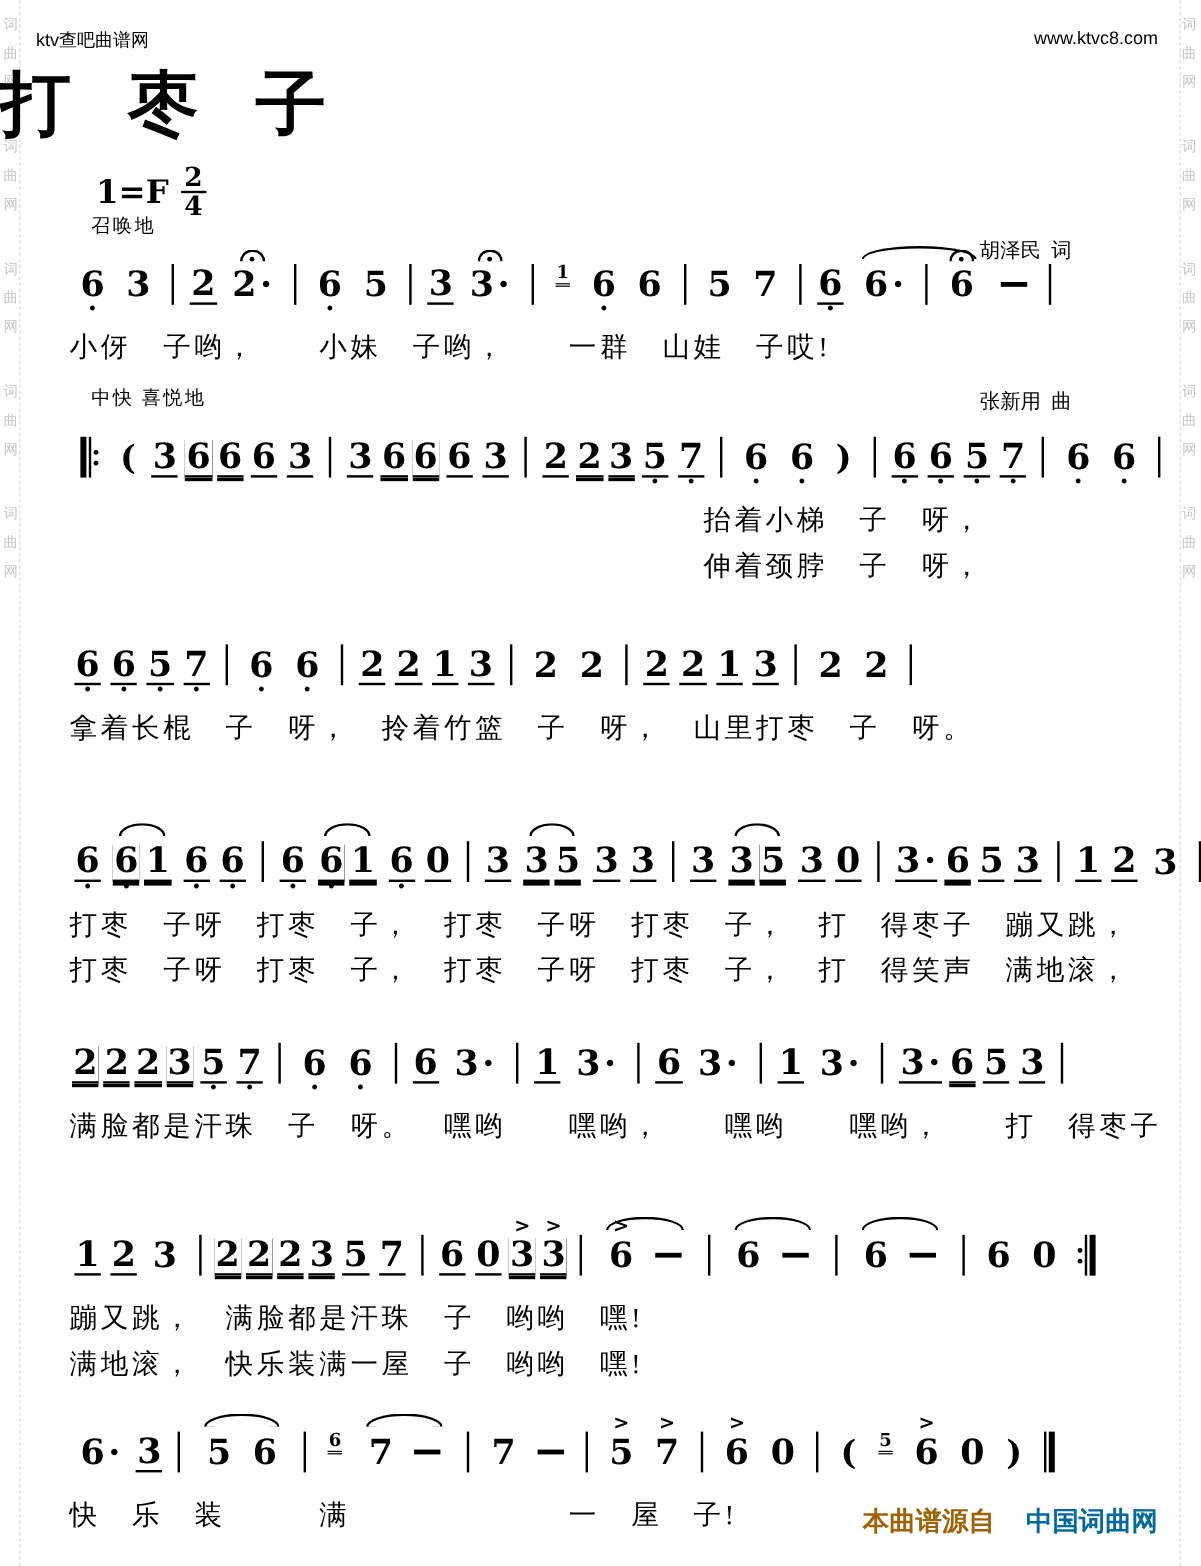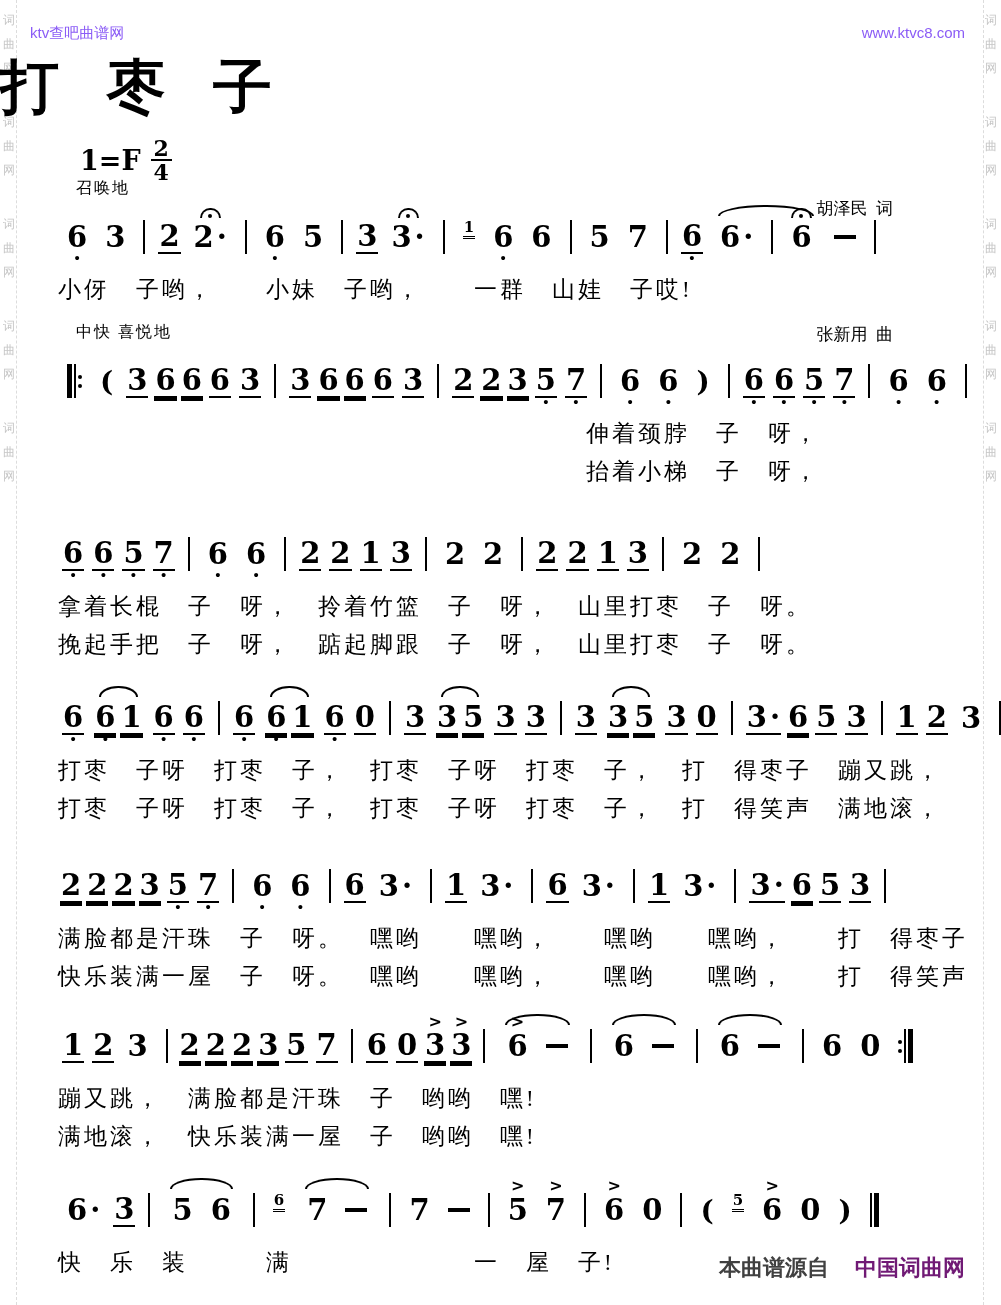--- a/index.html
+++ b/index.html
@@ -8,21 +8,21 @@
     font-family:"Liberation Serif",serif;color:#000;overflow:hidden;
   }
   
   .wm{position:absolute;top:0;bottom:0;width:14px;color:#c6c6c6;
       font-size:12px;text-align:center;padding-top:8px;line-height:24px;}
   .wm.left{left:2px;border-right:1px dashed #dcdcdc;}
   .wm.right{right:3px;border-left:1px dashed #dcdcdc;}
   .wm div{height:24px;}
   .wm div:nth-child(3n){margin-bottom:30px;}
   
-  .site-link{position:absolute;top:24px;font-size:15px;color:#8b5cf6;
+  .site-link{position:absolute;top:24px;font-size:15px;color:#000000;
              font-family:"Liberation Sans",sans-serif;}
   .site-left{left:30px;}
   .site-right{right:36px;}
   .title{position:absolute;top:48px;left:0;width:100%;text-align:left;
          font-size:59px;font-weight:bold;letter-spacing:6px;white-space:pre;}
   .credits{position:absolute;top:104px;right:108px;font-size:17px;line-height:42px;
            text-align:left;white-space:pre;}
   .keysig{position:absolute;top:126px;left:80px;font-size:27px;font-weight:bold;
           display:flex;align-items:center;gap:10px;font-family:"DejaVu Serif",serif;margin-top:11px;}
   .frac{display:inline-flex;flex-direction:column;align-items:center;
@@ -64,22 +64,22 @@
   .slurgrp::before{content:"";position:absolute;top:2px;left:7px;right:7px;height:9px;
         border:2px solid #000;border-bottom:none;
         border-radius:50% 50% 0 0 / 100% 100% 0 0;}
   .paren .nw{font-size:28px;font-weight:bold;}
   
   .lyric{font-size:23px;letter-spacing:3px;margin-top:7px;white-space:pre;}
   .lyrics-indent .lyric{padding-left:528px;}
   
   .footer{position:absolute;bottom:22px;right:36px;font-size:22px;font-weight:bold;
           font-family:"Liberation Sans",sans-serif;}
-  .footer .src{color:#404040;margin-right:26px;}
-  .footer .site{color:#701a75;}
+  .footer .src{color:#a16207;margin-right:26px;}
+  .footer .site{color:#0369a1;}
 </style>
 </head>
 <body>
 
 <div class="wm left">
     <div>词</div>
     <div>曲</div>
     <div>网</div>
     <div>词</div>
     <div>曲</div>
@@ -463,22 +463,22 @@
         <span class="bot">•</span>
       </span>
       <span class="tok barwrap">
         <span class="top"></span>
         <span class="blgroup">
           <span class="bl"></span>
         </span>
         <span class="bot"></span>
       </span>
     </div>
+  <div class="lyric">抬着小梯　子　呀，</div>
   <div class="lyric">伸着颈脖　子　呀，</div>
-  <div class="lyric">抬着小梯　子　呀，</div>
 </div>
 
 <div class="mline" style="top:520px">
   <div class="notation">
       <span class="tok tight1">
         <span class="top"></span>
         <span class="nw u1">6</span>
         <span class="bot">•</span>
       </span>
       <span class="tok tight1">
@@ -603,21 +603,20 @@
       </span>
       <span class="tok barwrap">
         <span class="top"></span>
         <span class="blgroup">
           <span class="bl"></span>
         </span>
         <span class="bot"></span>
       </span>
     </div>
   <div class="lyric">拿着长棍　子　呀，　拎着竹篮　子　呀，　山里打枣　子　呀。</div>
-  <div class="lyric">挽起手把　子　呀，　踮起脚跟　子　呀，　山里打枣　子　呀。</div>
 </div>
 
 <div class="mline" style="top:684px">
   <div class="notation">
       <span class="tok tight1">
         <span class="top"></span>
         <span class="nw u1">6</span>
         <span class="bot">•</span>
       </span>
       <span class="slurgrp">
@@ -951,21 +950,20 @@
       </span>
       <span class="tok barwrap">
         <span class="top"></span>
         <span class="blgroup">
           <span class="bl"></span>
         </span>
         <span class="bot"></span>
       </span>
     </div>
   <div class="lyric">满脸都是汗珠　子　呀。　嘿哟　　嘿哟，　　嘿哟　　嘿哟，　　打　得枣子</div>
-  <div class="lyric">快乐装满一屋　子　呀。　嘿哟　　嘿哟，　　嘿哟　　嘿哟，　　打　得笑声</div>
 </div>
 
 <div class="mline" style="top:1012px">
   <div class="notation">
       <span class="tok tight1">
         <span class="top"></span>
         <span class="nw u1">1</span>
         <span class="bot"></span>
       </span>
       <span class="tok tight1">

